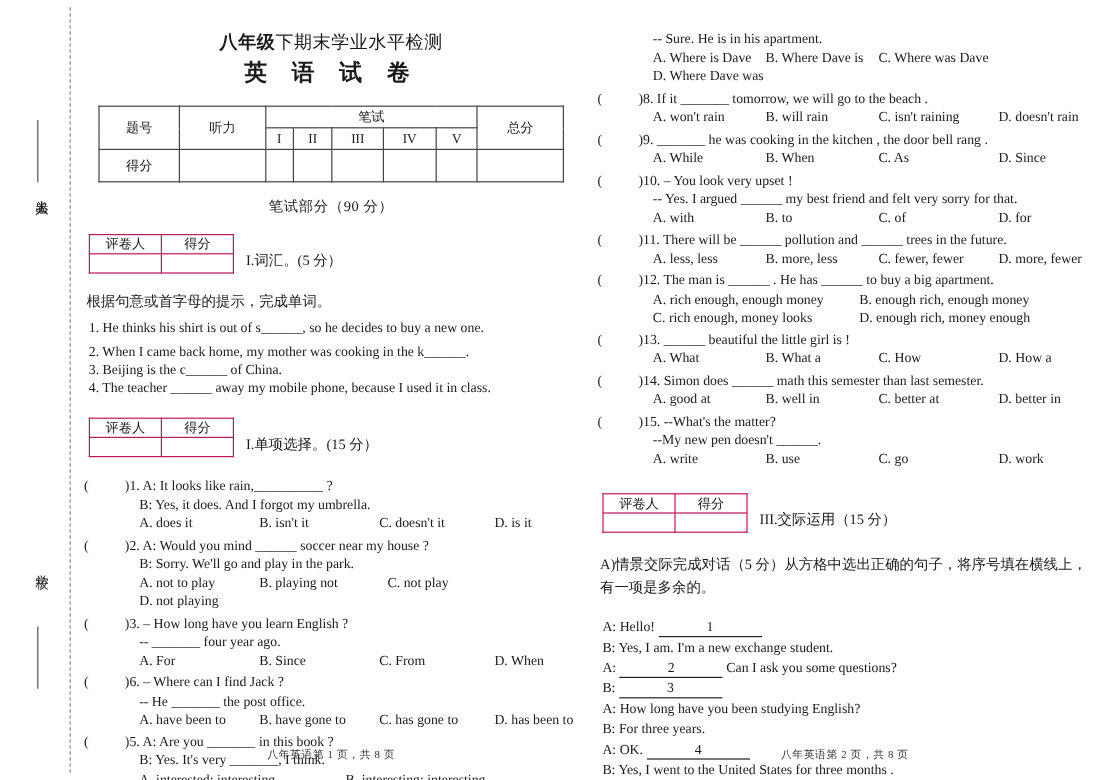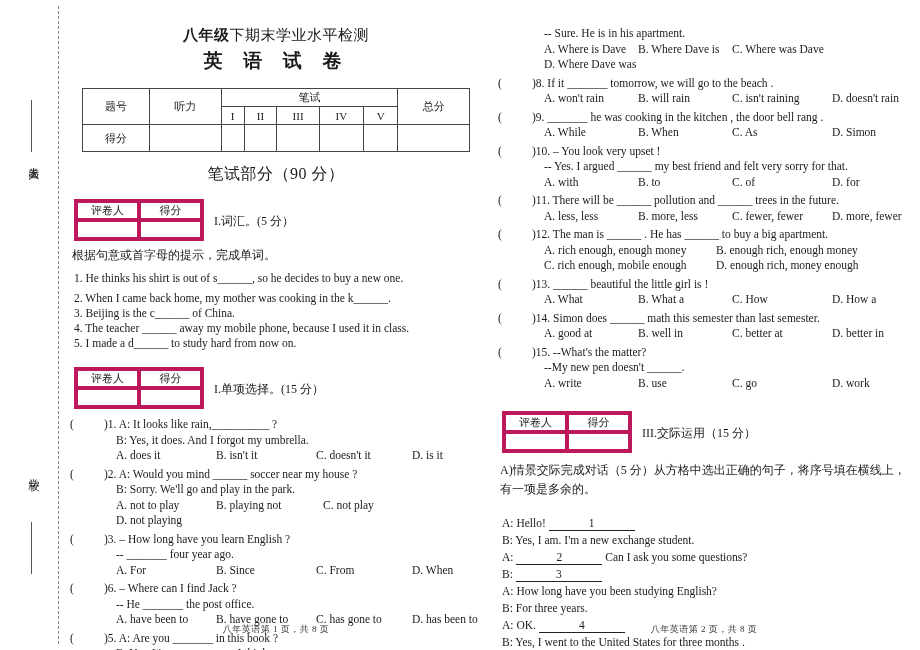--- a/index.html
+++ b/index.html
@@ -95,41 +95,41 @@
     border: 1px solid #444;
     font-weight: normal;
     height: 15px;
     padding: 1px 2px;
   }
   #score-table .rowlabel { width: 62px; }
   #score-table .blank-row td { height: 24px; }
 
   #written-part {
     text-align: center;
-    font-size: 16px;
+    font-size: 12px;
     margin-top: 12px;
     letter-spacing: 0.5px;
   }
 
   
   .section-head {
     position: relative;
     margin-top: 14px;
     height: 40px;
     padding-left: 4px;
   }
   .marker-table {
     border-collapse: collapse;
     font-size: 11px;
     text-align: center;
     display: inline-block;
     vertical-align: top;
   }
   .marker-table td {
-    border: 4px solid #be185d;
+    border: 1px solid #be185d;
     width: 55px;
     height: 15px;
     padding: 0 2px;
   }
   .marker-table .empty td { height: 15px; }
   .section-title {
     display: inline-block;
     font-size: 12px;
     vertical-align: top;
     padding-left: 6px;
@@ -263,21 +263,20 @@
       </tbody></table>
       <span class="section-title">I.词汇。(5 分）</span>
     </div>
 
     <div class="prompt">根据句意或首字母的提示，完成单词。</div>
 
     <div class="fill-item gap">1. He thinks his shirt is out of s______, so he decides to buy a new one.</div>
     <div class="fill-item gap">2. When I came back home, my mother was cooking in the k______.</div>
     <div class="fill-item">3. Beijing is the c______ of China.</div>
     <div class="fill-item">4. The teacher ______ away my mobile phone, because I used it in class.</div>
-    <div class="fill-item">5. I made a d______ to study hard from now on.</div>
 
     <div class="section-head" style="margin-top:16px">
       <table class="marker-table">
         <tbody>
             <tr>
           <td>评卷人</td>
           <td>得分</td>
         </tr>
         <tr class="empty">
           <td></td>
@@ -347,21 +346,21 @@
           <span class="paren">(        </span>
           <div class="body">
             <div class="stem">)8. If it _______ tomorrow, we will go to the beach .</div>
             <div class="opts sub"><span style="min-width: 90px; padding-right: 4px;">A. won't rain</span><span style="min-width: 90px; padding-right: 4px;">B. will rain</span><span style="min-width: 96px; padding-right: 4px;">C. isn't raining</span><span>D. doesn't rain</span></div>
           </div>
         </div>
         <div class="mc">
           <span class="paren">(        </span>
           <div class="body">
             <div class="stem">)9. _______ he was cooking in the kitchen , the door bell rang .</div>
-            <div class="opts sub"><span style="min-width: 90px; padding-right: 4px;">A. While</span><span style="min-width: 90px; padding-right: 4px;">B. When</span><span style="min-width: 96px; padding-right: 4px;">C. As</span><span>D. Simon</span></div>
+            <div class="opts sub"><span style="min-width: 90px; padding-right: 4px;">A. While</span><span style="min-width: 90px; padding-right: 4px;">B. When</span><span style="min-width: 96px; padding-right: 4px;">C. As</span><span>D. Since</span></div>
           </div>
         </div>
         <div class="mc">
           <span class="paren">(        </span>
           <div class="body">
             <div class="stem">)10. – You look very upset !</div>
             <div class="sub">-- Yes. I argued ______ my best friend and felt very sorry for that.</div>
             <div class="opts sub"><span style="min-width: 90px; padding-right: 4px;">A. with</span><span style="min-width: 90px; padding-right: 4px;">B. to</span><span style="min-width: 96px; padding-right: 4px;">C. of</span><span>D. for</span></div>
           </div>
         </div>
@@ -370,21 +369,21 @@
           <div class="body">
             <div class="stem">)11. There will be ______ pollution and ______ trees in the future.</div>
             <div class="opts sub"><span style="min-width: 90px; padding-right: 4px;">A. less, less</span><span style="min-width: 90px; padding-right: 4px;">B. more, less</span><span style="min-width: 96px; padding-right: 4px;">C. fewer, fewer</span><span>D. more, fewer</span></div>
           </div>
         </div>
         <div class="mc">
           <span class="paren">(        </span>
           <div class="body">
             <div class="stem">)12. The man is ______ . He has ______ to buy a big apartment.</div>
             <div class="opts sub"><span style="width: 172px;">A. rich enough, enough money</span><span style="width: auto;">B. enough rich, enough money</span></div>
-            <div class="opts sub"><span style="width: 172px;">C. rich enough, mobile enough</span><span style="width: auto;">D. enough rich, money enough</span></div>
+            <div class="opts sub"><span style="width: 172px;">C. rich enough, money looks</span><span style="width: auto;">D. enough rich, money enough</span></div>
           </div>
         </div>
         <div class="mc">
           <span class="paren">(        </span>
           <div class="body">
             <div class="stem">)13. ______ beautiful the little girl is !</div>
             <div class="opts sub"><span style="min-width: 90px; padding-right: 4px;">A. What</span><span style="min-width: 90px; padding-right: 4px;">B. What a</span><span style="min-width: 96px; padding-right: 4px;">C. How</span><span>D. How a</span></div>
           </div>
         </div>
         <div class="mc">

